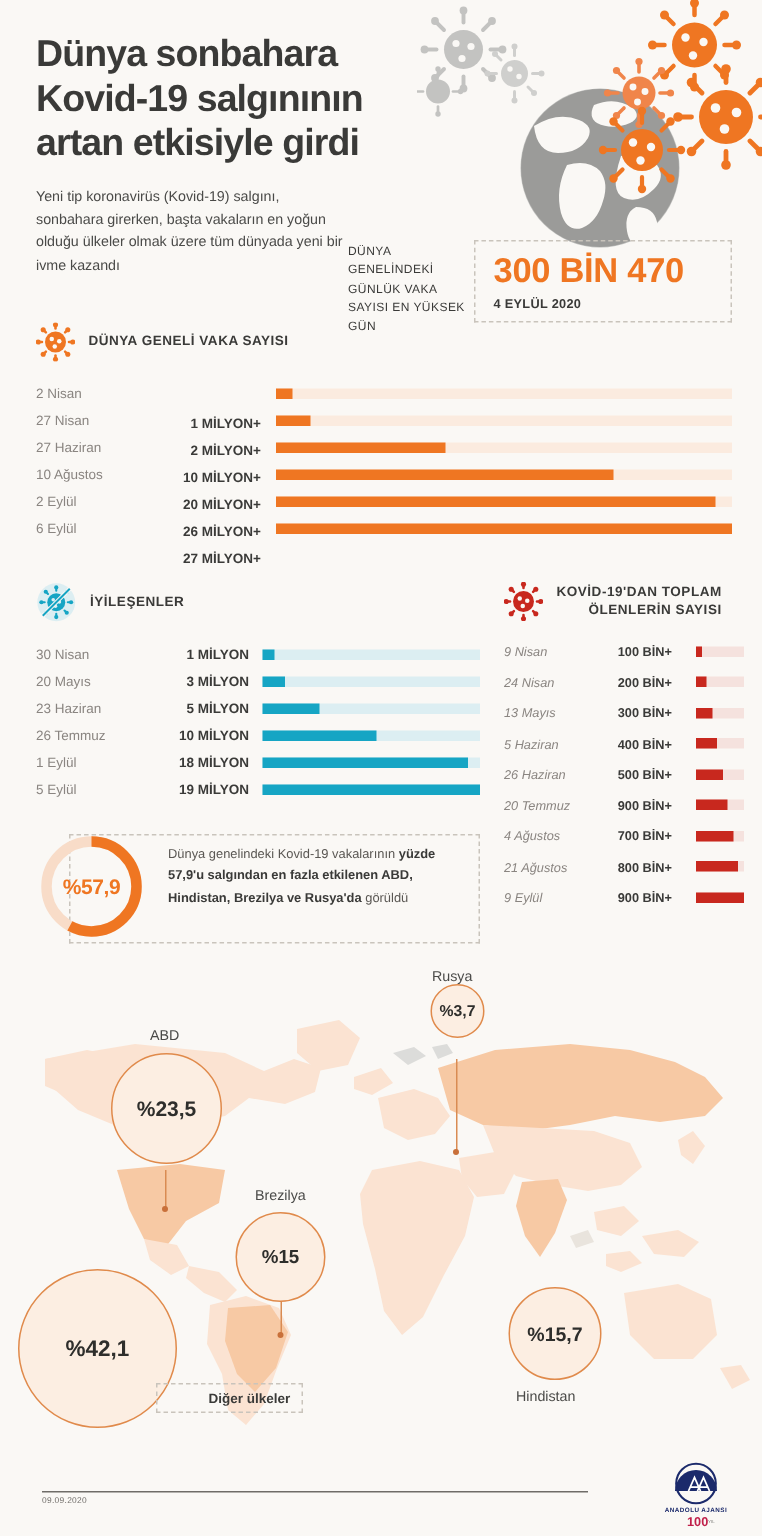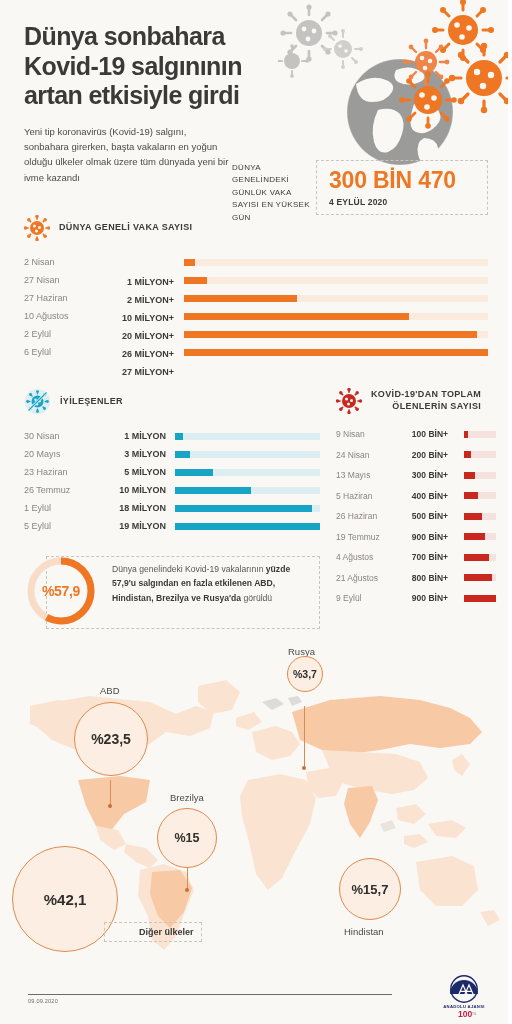--- a/index.html
+++ b/index.html
@@ -155,21 +155,21 @@
   #recovered .rows { margin-top: 12px; }
   #recovered .r-date { width: 74px; }
   #recovered .r-val  { width: 68px; margin-right: 9px; }
   #recovered .track  { background: #DCEEF2; }
   #recovered .fill   { background: #16A5C4; }
 
   
   #deaths { position: absolute; left: 336px; top: 388px; width: 160px; }
   #deaths .rows { margin-top: 10px; }
   #deaths .bar-row { height: 20.5px; }
-  #deaths .r-date { width: 60px; font-size: 8.5px; }
+  #deaths .r-date { width: 60px; font-size: 8.5px; font-style: italic; }
   #deaths .r-val  { width: 52px; margin-right: 16px; font-size: 8.5px; }
   #deaths .track  { background: #F5E2DE; height: 7px; }
   #deaths .fill   { background: #C8281E; }
 
   
   #donut-block {
     position: absolute;
     left: 24px;
     top: 552px;
     width: 296px;
@@ -686,21 +686,21 @@
           </div>
         </div>
         <div class="bar-row">
           <div class="r-date">26 Haziran</div>
           <div class="r-val">500 BİN+</div>
           <div class="track">
             <div class="fill" style="width: 55.5556%;"></div>
           </div>
         </div>
         <div class="bar-row">
-          <div class="r-date">19 Temmuz</div>
+          <div class="r-date">20 Temmuz</div>
           <div class="r-val">900 BİN+</div>
           <div class="track">
             <div class="fill" style="width: 66.6667%;"></div>
           </div>
         </div>
         <div class="bar-row">
           <div class="r-date">4 Ağustos</div>
           <div class="r-val">700 BİN+</div>
           <div class="track">
             <div class="fill" style="width: 77.7778%;"></div>

